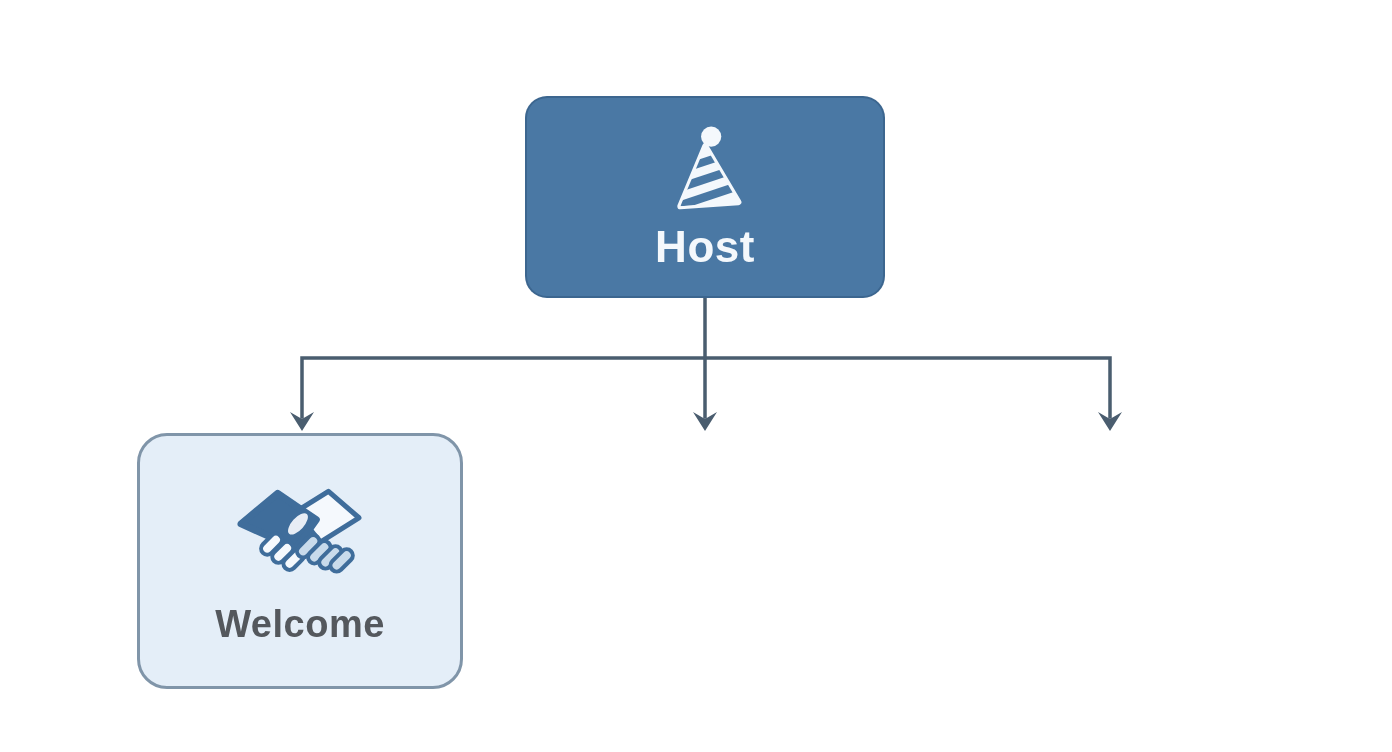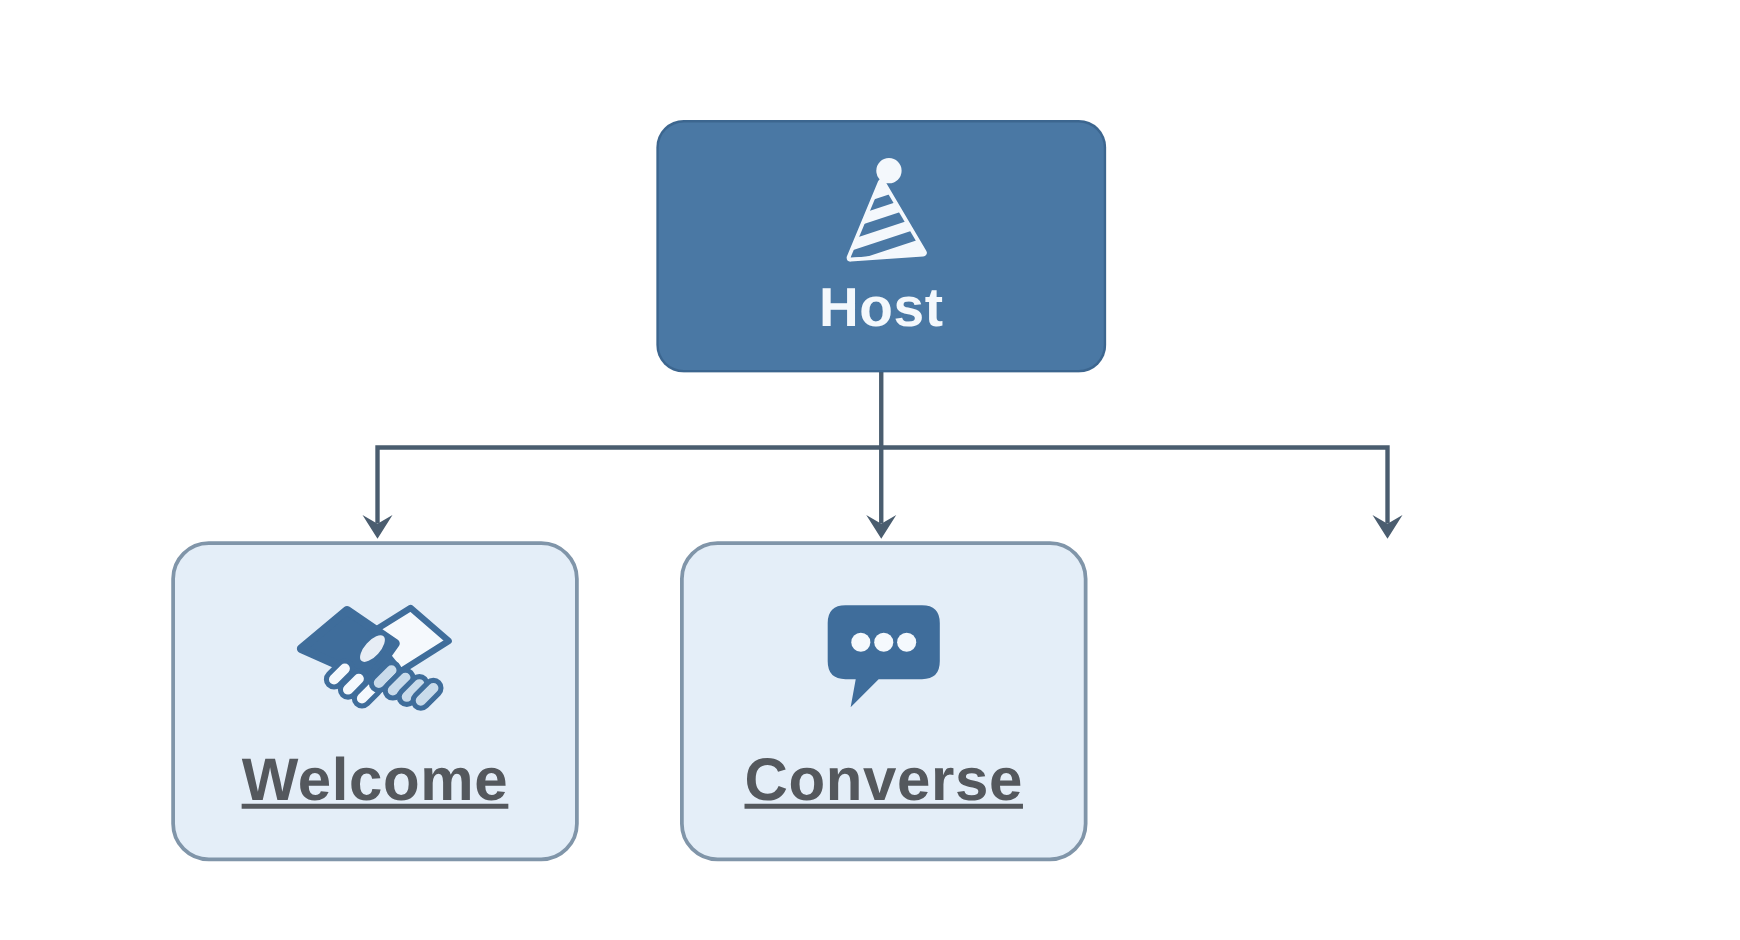--- a/index.html
+++ b/index.html
@@ -29,21 +29,21 @@
   .node-child{
     top:433px;width:326px;height:256px;
     background:var(--child_fill,#e4eef8);
     border:3px solid var(--child_border,#8095a9);
     border-radius:30px;gap:16px;
   }
   .node-child.pos-0{left:137px;}
   .node-child.pos-1{left:544px;}
   .node-child.pos-2{left:948px;}
   .child-label{
-    color:var(--child_text,#54585d);font-size:48px;font-weight:700;letter-spacing:.5px;line-height:1.1;text-decoration:underline;
+    color:var(--child_text,#54585d);font-size:38px;font-weight:700;letter-spacing:.5px;line-height:1.1;
   }
   .icon-wrap{display:flex;align-items:center;justify-content:center;height:112px;}
 
   
   .fill-blue{fill:var(--icon_blue,#3f6d9b);}
   .stroke-blue{stroke:var(--icon_blue,#3f6d9b);}
   .fill-light{fill:var(--icon_light,#f5f9fd);}
   .fill-shade{fill:var(--icon_shade,#c9dbeb);}
   .fill-rootbg{fill:var(--root_fill,#4a78a4);}
   .fill-roottext{fill:var(--root_text,#f4f8fc);}
@@ -96,26 +96,15 @@
           <rect class="fill-shade" x="-6" y="-13" width="12" height="26" rx="6" transform="translate(70 62) rotate(45)"></rect>
           <rect class="fill-shade" x="-6" y="-13" width="12" height="26" rx="6" transform="translate(81 68) rotate(45)"></rect>
           <rect class="fill-shade" x="-6" y="-13" width="12" height="26" rx="6" transform="translate(92 73) rotate(45)"></rect>
           <rect class="fill-shade" x="-6" y="-13" width="12" height="26" rx="6" transform="translate(103 76) rotate(45)"></rect>
         </g>
       </svg>
     </span>
     <span class="child-label">Welcome</span>
   </div>
 
-  <div class="node node-child pos-1">
-    <span class="icon-wrap">
-      <svg width="106" height="100" viewBox="0 0 104 96" aria-hidden="true">
-        <path class="fill-blue" d="M22 6 H82 Q96 6 96 20 V50 Q96 64 82 64 H48 L26 86 L30 64 H22 Q8 64 8 50 V20 Q8 6 22 6 Z"></path>
-        <circle class="fill-light" cx="34" cy="35" r="7.5"></circle>
-        <circle class="fill-light" cx="52" cy="35" r="7.5"></circle>
-        <circle class="fill-light" cx="70" cy="35" r="7.5"></circle>
-      </svg>
-    </span>
-    <span class="child-label">Converse</span>
-  </div>
 
 
 </div>
 
 </body></html>

